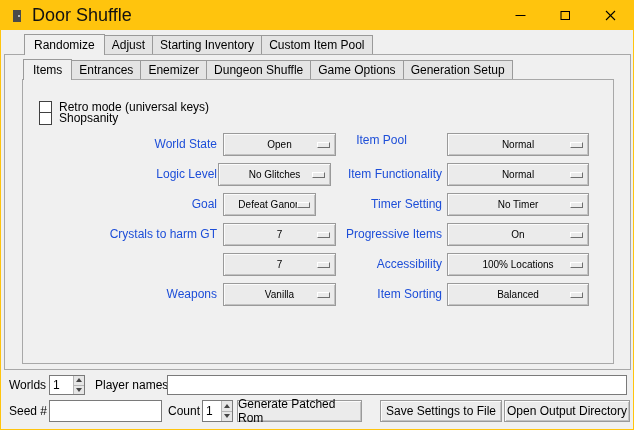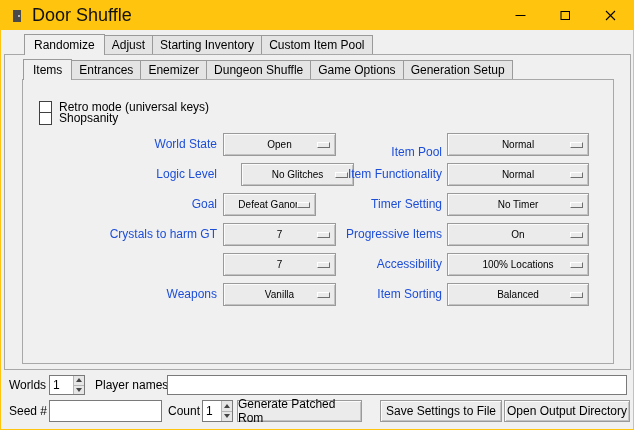--- a/index.html
+++ b/index.html
@@ -120,21 +120,21 @@
     <span class="checklabel">Shopsanity</span>
   </div>
 
   <div class="optlabel" style="left:20px;top:132px;width:196px;">World State</div>
   <div class="optmenu" style="left:222px;top:132px;width:113px;">
     <span>Open</span>
     <span class="opt-ind"></span>
   </div>
 
   <div class="optlabel" style="left:20px;top:162px;width:196px;">Logic Level</div>
-  <div class="optmenu" style="left:240px;top:162px;width:113px;">
+  <div class="optmenu" style="left:217px;top:162px;width:113px;">
     <span>No Glitches</span>
     <span class="opt-ind"></span>
   </div>
 
   <div class="optlabel" style="left:20px;top:192px;width:196px;">Goal</div>
   <div class="optmenu" style="left:222px;top:192px;width:93px;">
     <span>Defeat Ganon</span>
     <span class="opt-ind"></span>
   </div>
 
@@ -148,21 +148,21 @@
     <span>7</span>
     <span class="opt-ind"></span>
   </div>
 
   <div class="optlabel" style="left:20px;top:282px;width:196px;">Weapons</div>
   <div class="optmenu" style="left:222px;top:282px;width:113px;">
     <span>Vanilla</span>
     <span class="opt-ind"></span>
   </div>
 
-  <div class="optlabel" style="left:320px;top:140px;width:121px;">Item Pool</div>
+  <div class="optlabel" style="left:320px;top:128px;width:121px;text-align:center;">Item Pool</div>
   <div class="optmenu" style="left:446px;top:132px;width:142px;">
     <span>Normal</span>
     <span class="opt-ind"></span>
   </div>
 
   <div class="optlabel" style="left:320px;top:162px;width:121px;">Item Functionality</div>
   <div class="optmenu" style="left:446px;top:162px;width:142px;">
     <span>Normal</span>
     <span class="opt-ind"></span>
   </div>

